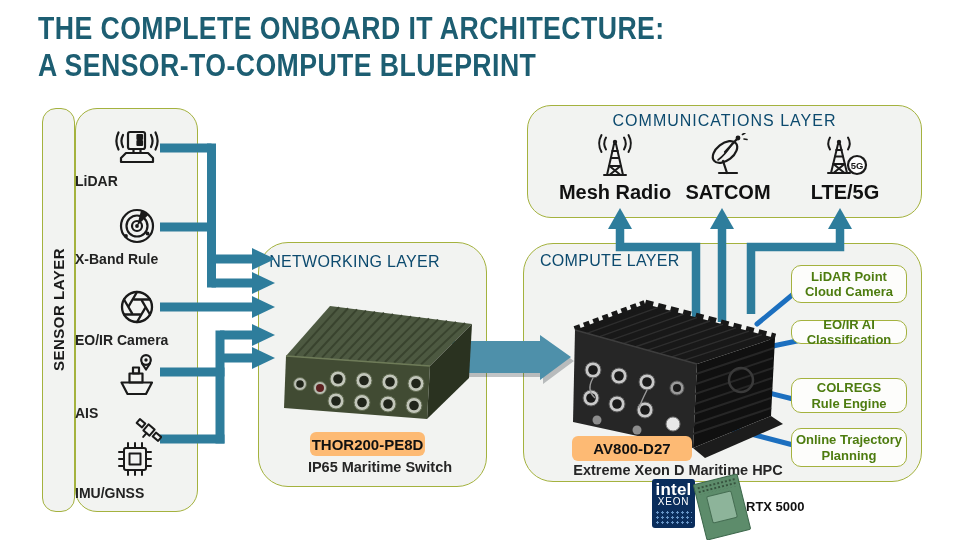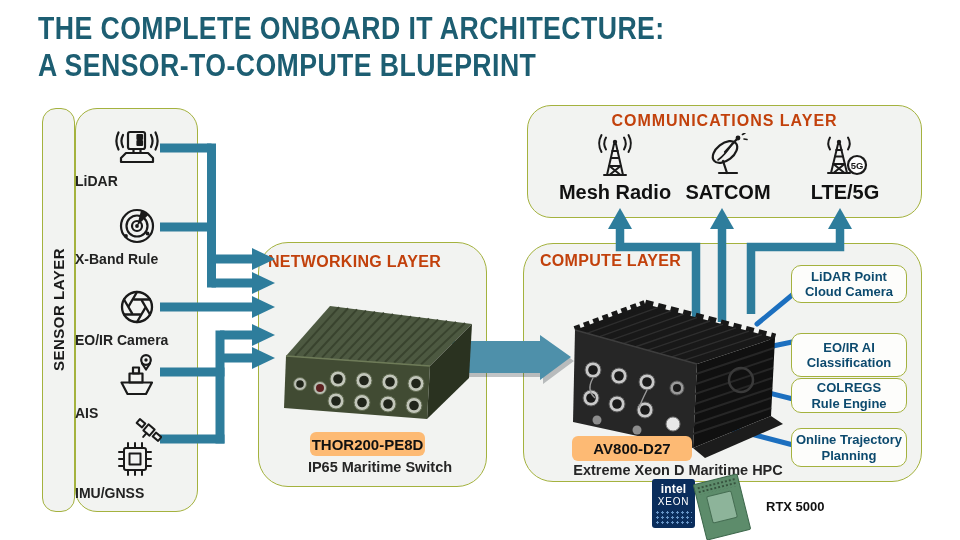--- a/index.html
+++ b/index.html
@@ -30,41 +30,41 @@
     position:absolute;left:0;top:0;width:100%;height:100%;
     display:flex;align-items:center;justify-content:center;
     writing-mode:vertical-rl;transform:rotate(180deg);
     font-weight:700;font-size:15px;color:#1a1a1a;letter-spacing:.5px;white-space:nowrap;
   }
   #sensor-box{left:75px;top:108px;width:123px;height:404px;border-radius:22px;z-index:1;}
   #networking-box{left:258px;top:242px;width:229px;height:245px;border-radius:30px;z-index:1;}
   #comms-box{left:527px;top:105px;width:395px;height:113px;border-radius:24px;z-index:1;}
   #compute-box{left:523px;top:243px;width:399px;height:239px;border-radius:30px;z-index:1;}
 
-  .layer-title{font-weight:700;font-size:16px;color:#c2410c;z-index:2;letter-spacing:.3px;}
+  .layer-title{font-weight:400;font-size:16px;color:#0c4a6e;z-index:2;letter-spacing:.3px;}
   #networking-title{left:240px;top:253px;width:229px;text-align:center;}
   #comms-title{left:527px;top:112px;width:395px;text-align:center;letter-spacing:1px;}
   #compute-title{left:540px;top:252px;width:200px;text-align:left;}
 
   
   .sensor-item{left:75px;width:123px;text-align:left;z-index:2;}
   .sensor-item svg{display:block;margin:0 auto;}
   .sensor-label{font-weight:700;font-size:14px;color:#222;margin-top:1px;}
 
   
   .comm-item{top:133px;width:120px;text-align:center;z-index:2;}
   .comm-item svg{display:block;margin:0 auto;}
   .comm-label{font-weight:700;font-size:20px;color:#111;margin-top:2px;}
 
   
   .cap-box{
     left:791px;width:116px;z-index:3;
     background:#fdfdfb;border:1.4px solid #a4b23e;border-radius:10px;
     box-sizing:border-box;display:flex;flex-direction:column;align-items:center;justify-content:center;
-    font-weight:700;font-size:13px;line-height:15.5px;color:#0c4a6e;text-align:center;
+    font-weight:700;font-size:13px;line-height:15.5px;color:#4d7c0f;text-align:center;
   }
 
   
   .badge{
     background:#fdba74;border-radius:6px;z-index:4;
     display:flex;align-items:center;justify-content:center;
     font-weight:700;font-size:15px;color:#111;
   }
   #thor-badge{left:310px;top:432px;width:115px;height:24px;}
   #av-badge{left:572px;top:436px;width:120px;height:25px;}
@@ -74,42 +74,42 @@
 
   
   #switch-art{left:278px;top:292px;z-index:4;}
   #hpc-art{left:545px;top:288px;z-index:4;}
   #overlay{left:0;top:0;z-index:2;pointer-events:none;}
 
   #intel-badge{
     left:652px;top:479px;width:43px;height:49px;z-index:5;
     background:#0a2d5c;border-radius:3px;overflow:hidden;text-align:center;
   }
-  #intel-badge .l1{color:#fff;font-weight:700;font-size:12px;line-height:13px;margin-top:4px;letter-spacing:.2px;}
+  #intel-badge .l1{color:#fff;font-weight:700;font-size:17px;line-height:13px;margin-top:4px;letter-spacing:.2px;}
   #intel-badge .l2{color:#fff;font-weight:400;font-size:10px;line-height:11px;letter-spacing:.8px;}
   #intel-badge .dots{
     position:absolute;left:3px;right:3px;bottom:2px;height:16px;
     background-image:radial-gradient(circle,#6f9ed1 1px,transparent 1.3px);
     background-size:5px 5px;opacity:.9;
   }
   #rtx-art{
     left:699px;top:478px;width:44px;height:56px;z-index:5;
     background:#5d8c6b;border:1.5px solid #3c674b;border-radius:2px;
     transform:rotate(-14deg);
   }
   #rtx-art .die{
     position:absolute;left:9px;top:14px;width:24px;height:26px;
     background:#8db49a;border:1.5px solid #466e53;border-radius:2px;
   }
   #rtx-art .pins{
     position:absolute;left:2px;top:2px;right:2px;height:9px;
     background-image:radial-gradient(circle,#37543f 1px,transparent 1.2px);
     background-size:4px 4px;
   }
-  #rtx-label{left:746px;top:499px;width:70px;font-weight:700;font-size:13px;color:#111;z-index:5;margin-left:20px;}
+  #rtx-label{left:746px;top:499px;width:70px;font-weight:700;font-size:13px;color:#111;z-index:5;}
 </style>
 </head>
 <body>
 
 <div id="title" class="abs">
   <div>THE COMPLETE ONBOARD IT ARCHITECTURE:</div>
   <div>A SENSOR-TO-COMPUTE BLUEPRINT</div>
 </div>
 
 <div id="sensor-label-bar" class="abs panel">
@@ -299,21 +299,21 @@
     <circle cx="38" cy="32" r="9" fill="#ffffff" stroke="#1a1a1a" stroke-width="2.2"></circle>
     <text x="38" y="35.6" text-anchor="middle" font-family="Liberation Sans, sans-serif" font-size="9.5" font-weight="bold" fill="#1a1a1a">5G</text>
   </svg>
   <div class="comm-label">LTE/5G</div>
 </div>
 
 <div class="abs cap-box" style="top:265px;height:38px">
   <span>LiDAR Point</span>
   <span>Cloud Camera</span>
 </div>
-<div class="abs cap-box" style="top:333px;height:44px">
+<div class="abs cap-box" style="top:320px;height:24px">
   <span>EO/IR AI</span>
   <span>Classification</span>
 </div>
 <div class="abs cap-box" style="top:378px;height:35px">
   <span>COLREGS</span>
   <span>Rule Engine</span>
 </div>
 <div class="abs cap-box" style="top:428px;height:39px">
   <span>Online Trajectory</span>
   <span>Planning</span>

